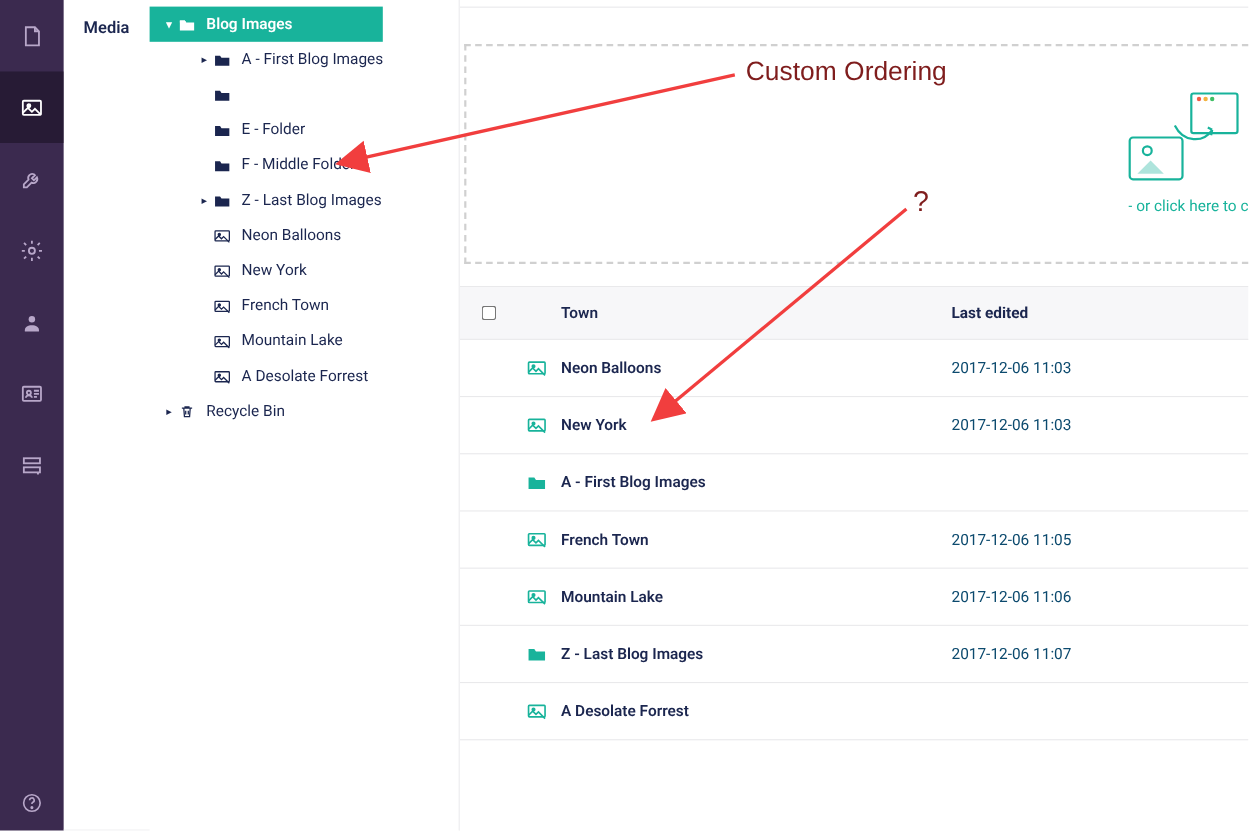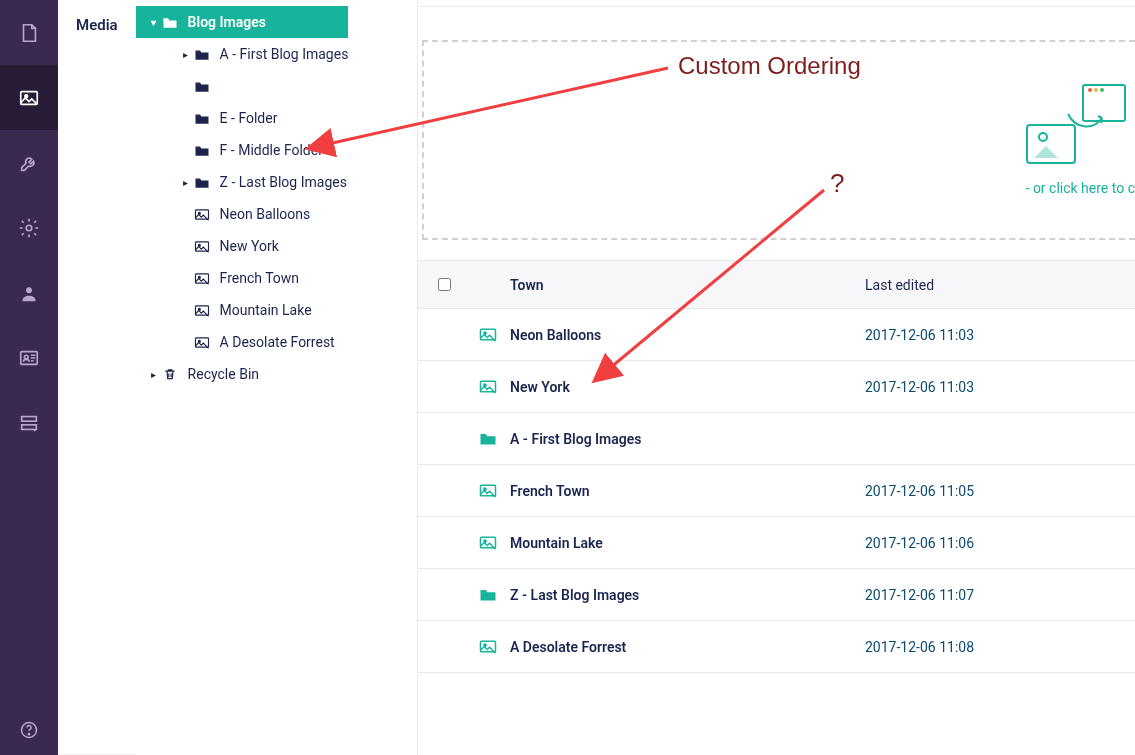--- a/index.html
+++ b/index.html
@@ -223,21 +223,21 @@
   display: flex;
   align-items: center;
   height: 52px;
   border-bottom: 1px solid #e9e9eb;
 }
 .col-check { width: 52px; display:flex; justify-content:center; }
 .col-icon { width: 36px; display:flex; justify-content:center; }
 .col-name { flex: 1; padding-left: 4px; font-weight:600; }
 .list-row .col-name { font-weight: 600; }
 .col-date { width: 270px; color: #0c4a6e; font-weight: 400; }
-.list-header .col-date { color: #1b264f; font-weight: 400; }
+.list-header .col-date { color: #1b264f; font-weight: 700; }
 .list-header .col-name { padding-left: 40px; }
 
 
 .annot {
   position: absolute;
   top: 0; left: 0;
   width: 1135px; height: 755px;
   pointer-events: none;
   z-index: 100;
 }
@@ -548,21 +548,20 @@
           <div class="list-row">
             <div class="col-check"></div>
             <div class="col-icon">
               <svg width="18" height="15" viewBox="0 0 24 20" fill="none" stroke="#18b39b" stroke-width="2">
                 <rect x="2" y="3" width="20" height="14" rx="1"></rect>
                 <circle cx="8" cy="8" r="1.5" fill="#18b39b"></circle>
                 <path d="M2 15l5-5 4 4 3-3 8 8"></path>
               </svg>
             </div>
             <div class="col-name">A Desolate Forrest</div>
-            <div class="col-date">2017-12-06 11:08</div>
           </div>
         </div>
     </div>
   </div>
 
   <div class="annot">
     <div class="annot-text" style="left:678px; top:52px;">Custom Ordering</div>
     <div class="annot-text" style="left:830px; top:168px; font-size:26px;">?</div>
     <svg width="1135" height="755" style="position:absolute;top:0;left:0;">
       <defs>

